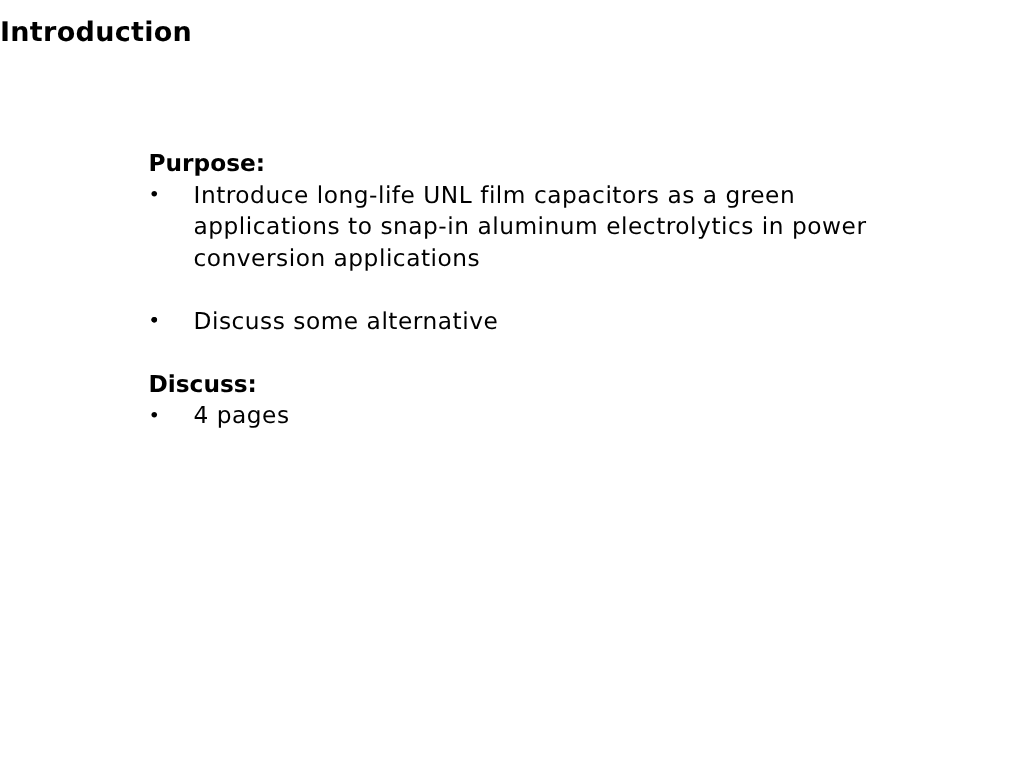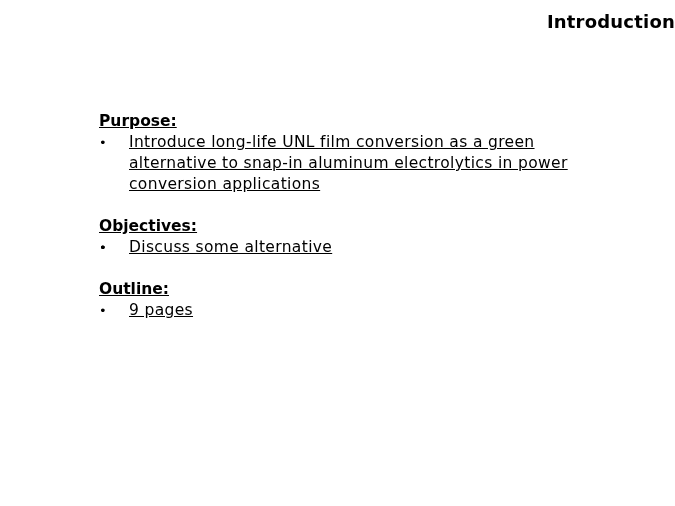--- a/index.html
+++ b/index.html
@@ -13,31 +13,30 @@
       position: relative;
       overflow: hidden;
       font-family: "DejaVu Sans", sans-serif;
       color: #000000;
     }
     .title {
       position: absolute;
       left: 0;
       top: 11px;
       width: 675px;
-      text-align: right;
+      text-align: left;
       font-size: 18px;
       font-weight: bold;
       letter-spacing: 0.2px;
     }
     .content {
       position: absolute;
       left: 99px;
-      top: 111px;
+      top: 99px;
       width: 540px;
-      text-decoration: underline;
     }
     .section-heading {
       font-size: 15.5px;
       font-weight: bold;
       line-height: 21px;
       height: 21px;
       white-space: nowrap;
     }
     .bullet-list {
       list-style: none;
@@ -67,45 +66,44 @@
 
 <div class="title">Introduction</div>
 
 <div class="content">
 
   <div>
     <div class="section-heading">Purpose:</div>
     <ul class="bullet-list">
       <li class="bullet-item">
         <span class="bullet-dot">•</span>
-        <span style="display:block;width:450px;">Introduce long-life UNL film conversion as a green alternative to snap-in aluminum electrolytics in power conversion applications</span>
+        <span style="display:block;width:450px;">Introduce long-life UNL film capacitors as a green applications to snap-in aluminum electrolytics in power conversion applications</span>
       </li>
     </ul>
   </div>
 
   <div class="gap"></div>
 
   <div>
-    <div class="section-heading">Objectives:</div>
     <ul class="bullet-list">
       <li class="bullet-item">
         <span class="bullet-dot">•</span>
       </li>
       <li class="bullet-item">
         <span class="bullet-dot">•</span>
         <span>Discuss some alternative</span>
       </li>
     </ul>
   </div>
 
   <div class="gap"></div>
 
   <div>
-    <div class="section-heading">Outline:</div>
+    <div class="section-heading">Discuss:</div>
     <ul class="bullet-list">
       <li class="bullet-item">
         <span class="bullet-dot">•</span>
-        <span>9 pages</span>
+        <span>4 pages</span>
       </li>
     </ul>
   </div>
 
 </div>
 
 </body></html>

